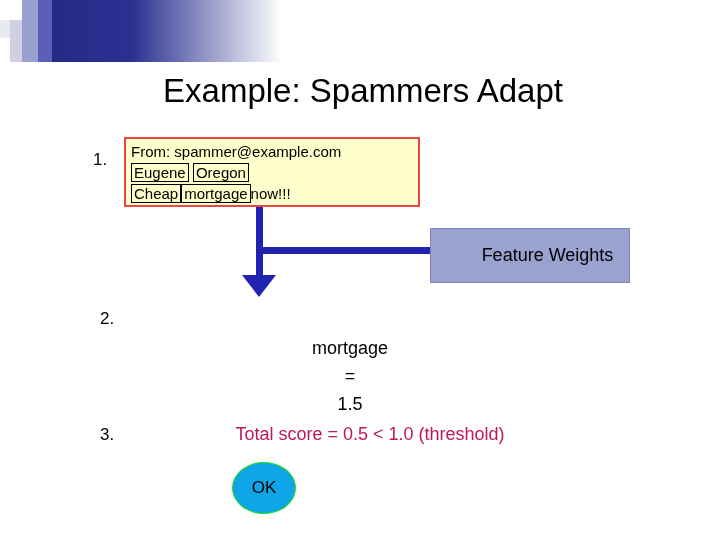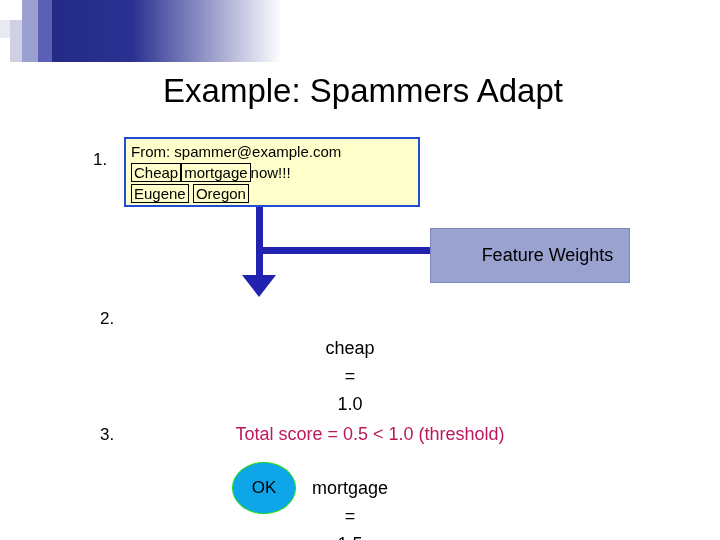--- a/index.html
+++ b/index.html
@@ -70,21 +70,21 @@
   .step-3 { top: 425px; left: 100px; }
 
   
   .email-box {
     position: absolute;
     top: 137px;
     left: 124px;
     width: 296px;
     height: 70px;
     background: #ffffcc;
-    border: 2px solid #1d4ed8;
+    border: 2px solid #ef4444;
     box-sizing: border-box;
     padding: 2px 3px 0 5px;
   }
   .email-line {
     font-size: 15px;
     color: #000000;
     line-height: 21px;
     white-space: nowrap;
   }
   .tok {
@@ -194,43 +194,38 @@
   <div class="deco-white-notch2"></div>
 </div>
 
 <div class="slide-title">Example: Spammers Adapt</div>
 
 <div class="step-num step-1">1.</div>
 
 <div class="email-box">
   <div class="email-line">From: spammer@example.com</div>
   <div class="email-line">
-    <span class="tok">Cheap</span><span class="tok">mortgage</span><span>now!!!</span>
+    <span class="tok">Eugene</span>&nbsp;<span class="tok">Oregon</span>
   </div>
   <div class="email-line">
-    <span class="tok">Eugene</span>&nbsp;<span class="tok">Oregon</span>
+    <span class="tok">Cheap</span><span class="tok">mortgage</span><span>now!!!</span>
   </div>
 </div>
 
 <div class="arrow-elbow"></div>
 <div class="arrow-stem"></div>
 <div class="arrow-head"></div>
 
 <div class="fw-box">
   <span>Feature Weights</span>
 </div>
 
 <div class="step-num step-2">2.</div>
 
 <div class="weights">
-  <div class="row">
-    <span>cheap</span>
-    <span>=</span>
-    <span>1.0</span>
-  </div>
   <div class="row">
     <span>mortgage</span>
     <span>=</span>
     <span>1.5</span>
   </div>
 
 </div>
 
 <div class="step-num step-3">3.</div>
 

